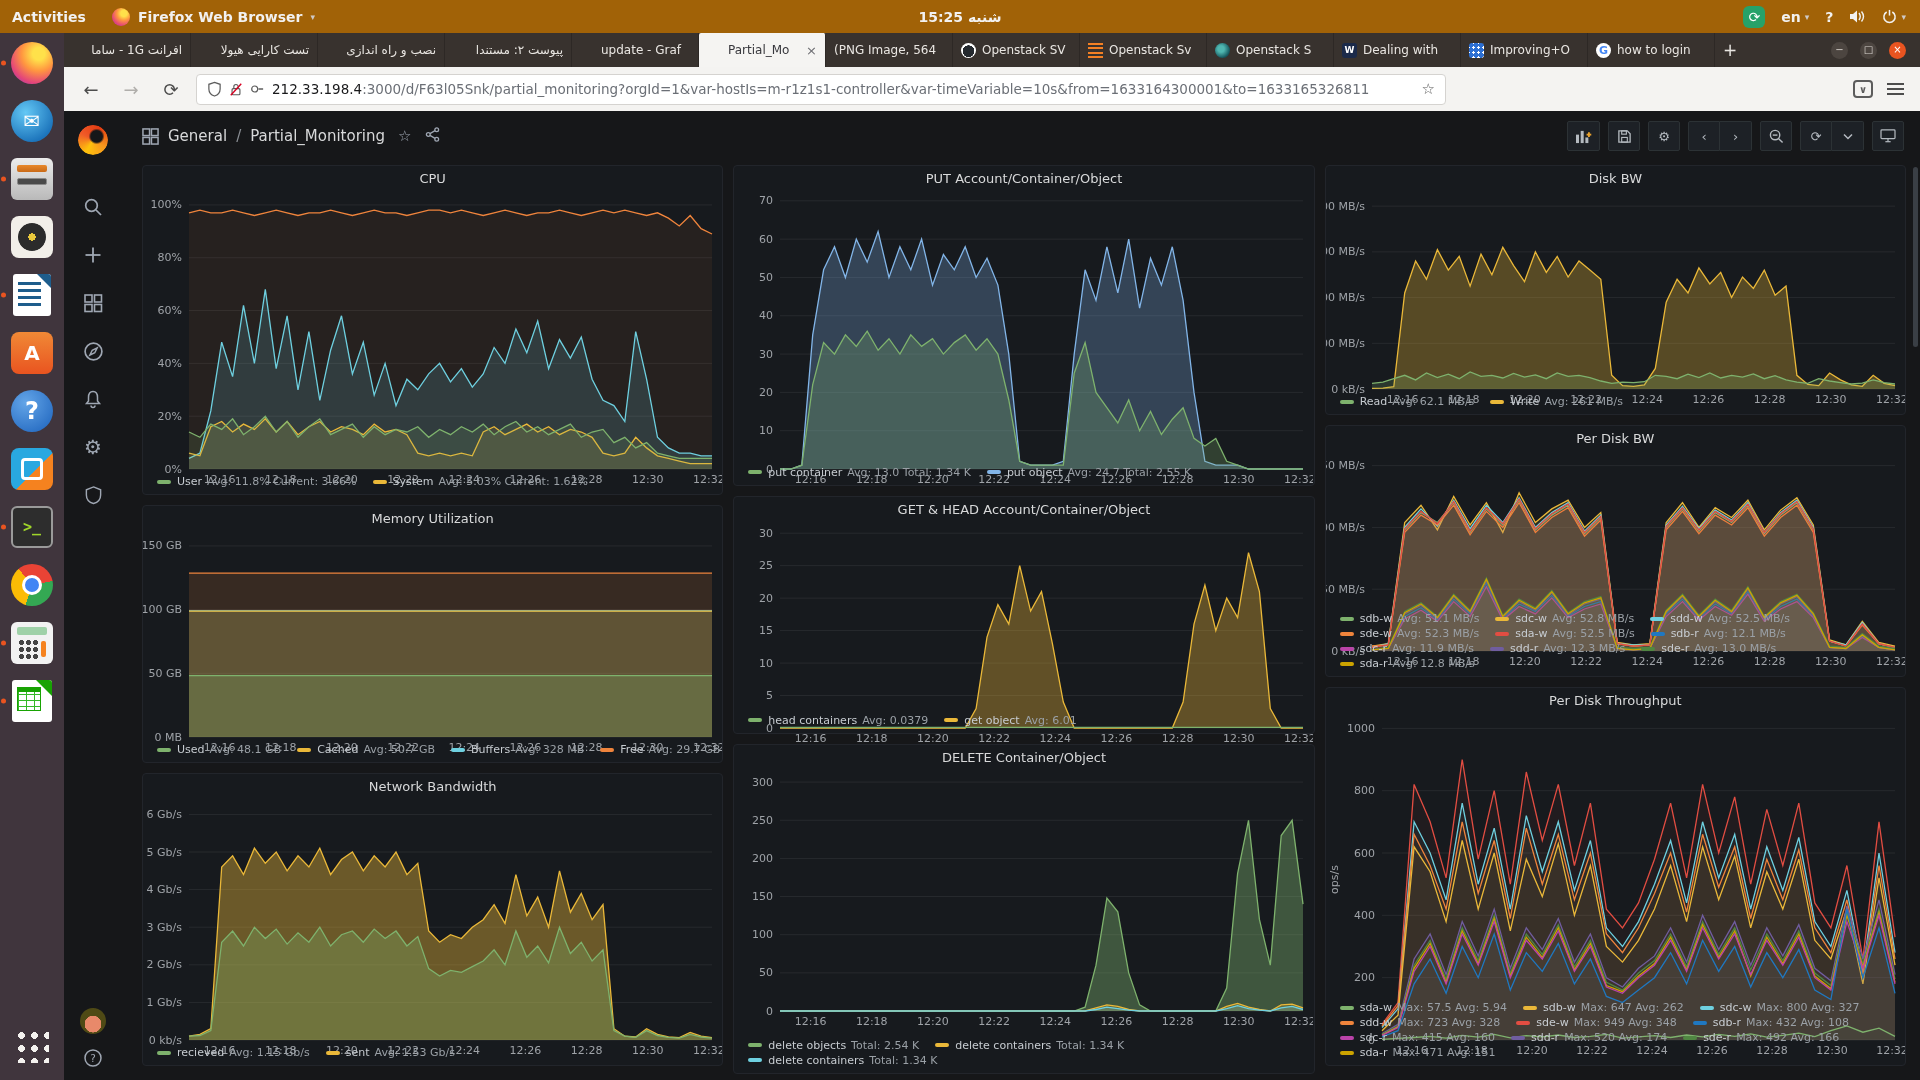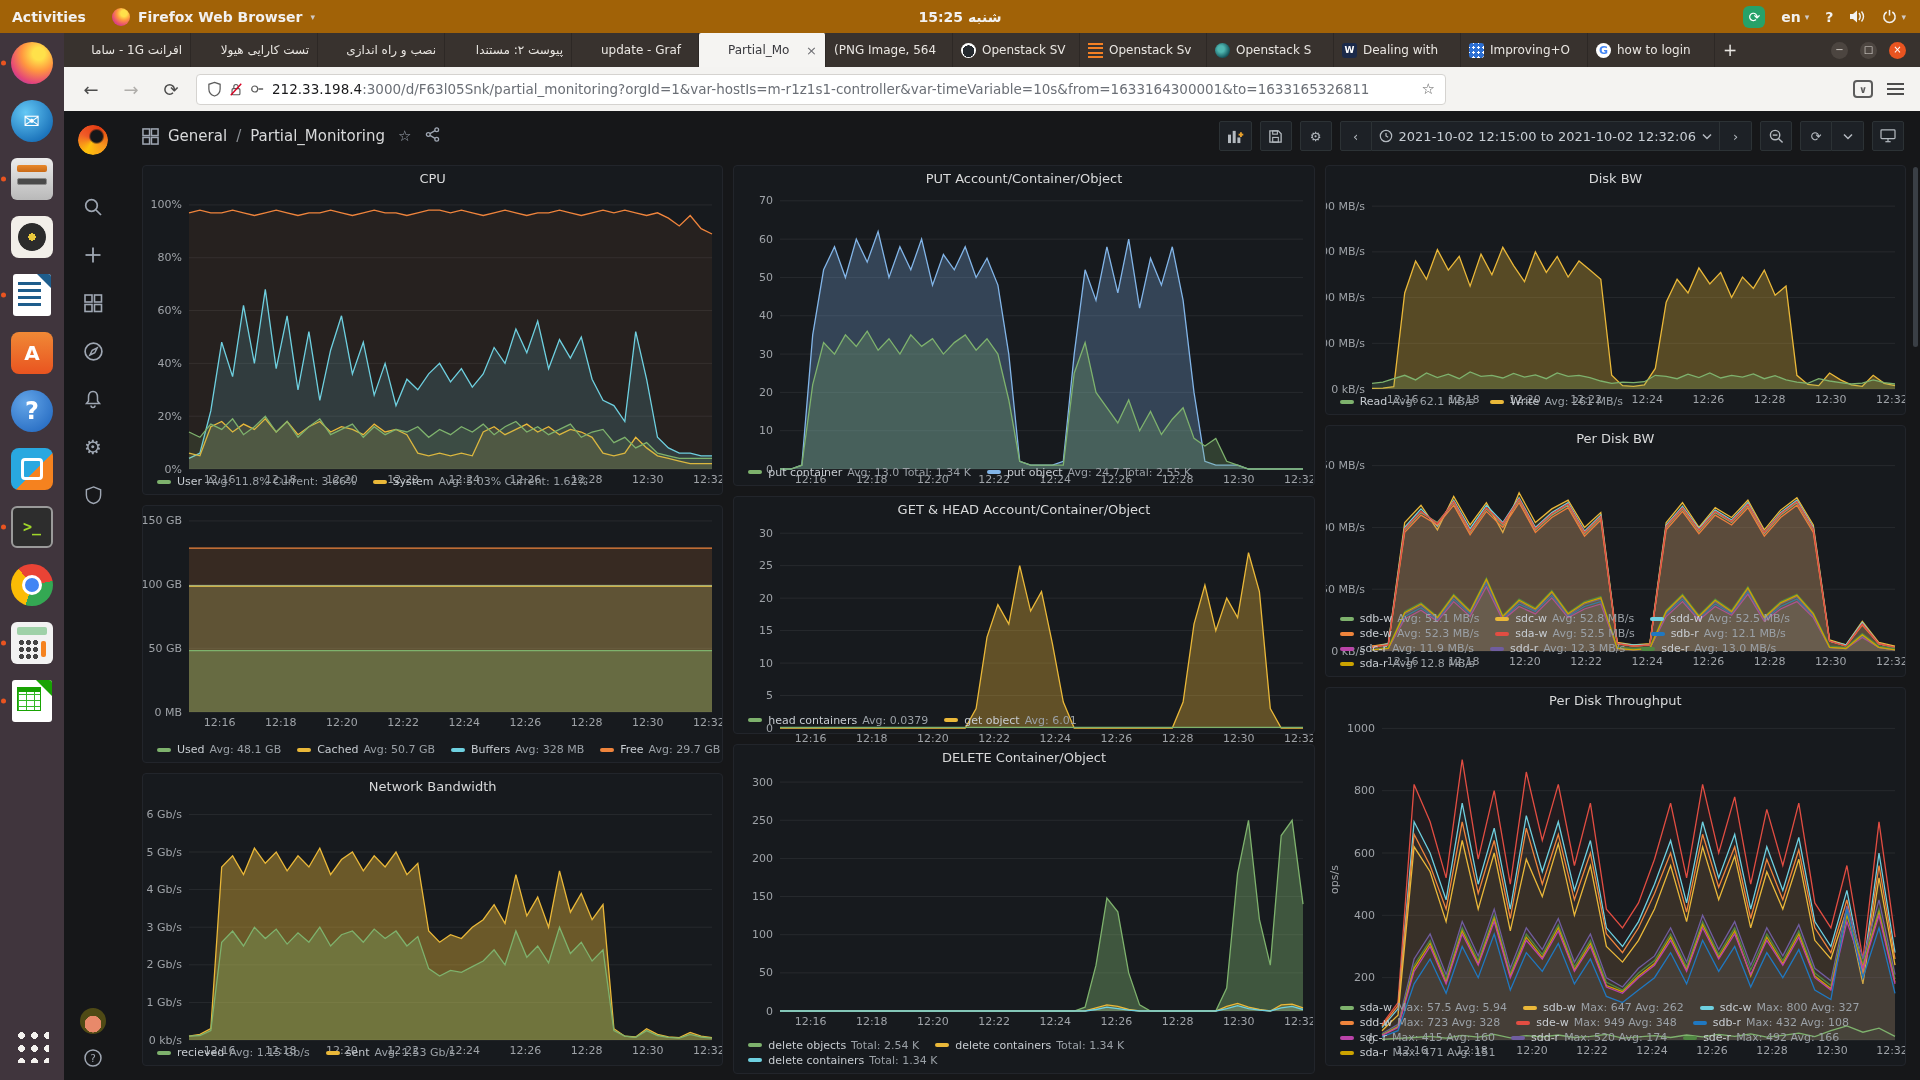--- a/index.html
+++ b/index.html
@@ -415,30 +415,20 @@
               <span class="tb-btn">
                 <svg width="15" height="15" viewBox="0 0 16 16">
                     <path d="M2 2 H11 L14 5 V14 H2 Z" fill="none" stroke="#b4bac0" stroke-width="1.4"></path>
                     <rect x="5" y="9" width="6" height="5" fill="none" stroke="#b4bac0" stroke-width="1.2"></rect>
                     <rect x="5" y="2" width="5" height="3.5" fill="none" stroke="#b4bac0" stroke-width="1.2"></rect>
                   </svg>
               </span>
               <span class="tb-btn">⚙</span>
               <span class="tb-group">
                 <span class="tb-btn">‹</span>
-                <span class="tb-btn">
-                  <svg width="14" height="14" viewBox="0 0 16 16">
-                      <circle cx="8" cy="8" r="6.5" fill="none" stroke="#b4bac0" stroke-width="1.4"></circle>
-                      <path d="M8 4.5 V8 L10.5 9.5" fill="none" stroke="#b4bac0" stroke-width="1.4"></path>
-                    </svg>
-                  <span class="time-text">2021-10-02 12:15:00 to 2021-10-02 12:32:06</span>
-                  <svg width="10" height="7" viewBox="0 0 10 7">
-                      <polyline points="1,1.5 5,5.5 9,1.5" fill="none" stroke="#b4bac0" stroke-width="1.5"></polyline>
-                    </svg>
-                </span>
                 <span class="tb-btn">›</span>
               </span>
               <span class="tb-btn">
                 <svg width="15" height="15" viewBox="0 0 16 16">
                     <circle cx="6.5" cy="6.5" r="5" fill="none" stroke="#b4bac0" stroke-width="1.5"></circle>
                     <line x1="10.3" y1="10.3" x2="14.5" y2="14.5" stroke="#b4bac0" stroke-width="1.5"></line>
                     <line x1="4" y1="6.5" x2="9" y2="6.5" stroke="#b4bac0" stroke-width="1.5"></line>
                   </svg>
               </span>
               <span class="tb-group">
@@ -503,20 +493,21 @@
                       </span>
                       <span class="l-item">
                         <span class="l-dash" style="background: rgb(234, 184, 57);"></span>
                         <span class="l-name">System</span>
                         <span class="l-val">Avg: 5.03% Current: 1.62%</span>
                       </span>
                     </div>
                   </div>
               </section>
               <section class="panel" style="height:258px">
+                <header class="p-title">Memory Utilization</header>
                 <div class="chart"><svg width="579" height="225">
                       <line x1="46" y1="206" x2="569" y2="206" stroke="rgba(255,255,255,0.07)" stroke-width="1"></line>
                       <text x="39" y="209.5" text-anchor="end" font-size="11" fill="#9fa3a8" font-family="DejaVu Sans">0 MB</text>
                       <line x1="46" y1="142.30573248407646" x2="569" y2="142.30573248407646" stroke="rgba(255,255,255,0.07)" stroke-width="1"></line>
                       <text x="39" y="145.80573248407646" text-anchor="end" font-size="11" fill="#9fa3a8" font-family="DejaVu Sans">50 GB</text>
                       <line x1="46" y1="78.61146496815287" x2="569" y2="78.61146496815287" stroke="rgba(255,255,255,0.07)" stroke-width="1"></line>
                       <text x="39" y="82.11146496815287" text-anchor="end" font-size="11" fill="#9fa3a8" font-family="DejaVu Sans">100 GB</text>
                       <line x1="46" y1="14.917197452229297" x2="569" y2="14.917197452229297" stroke="rgba(255,255,255,0.07)" stroke-width="1"></line>
                       <text x="39" y="18.417197452229296" text-anchor="end" font-size="11" fill="#9fa3a8" font-family="DejaVu Sans">150 GB</text>
                       <text x="76.58479532163743" y="220" text-anchor="middle" font-size="11" fill="#9fa3a8" font-family="DejaVu Sans">12:16</text>

